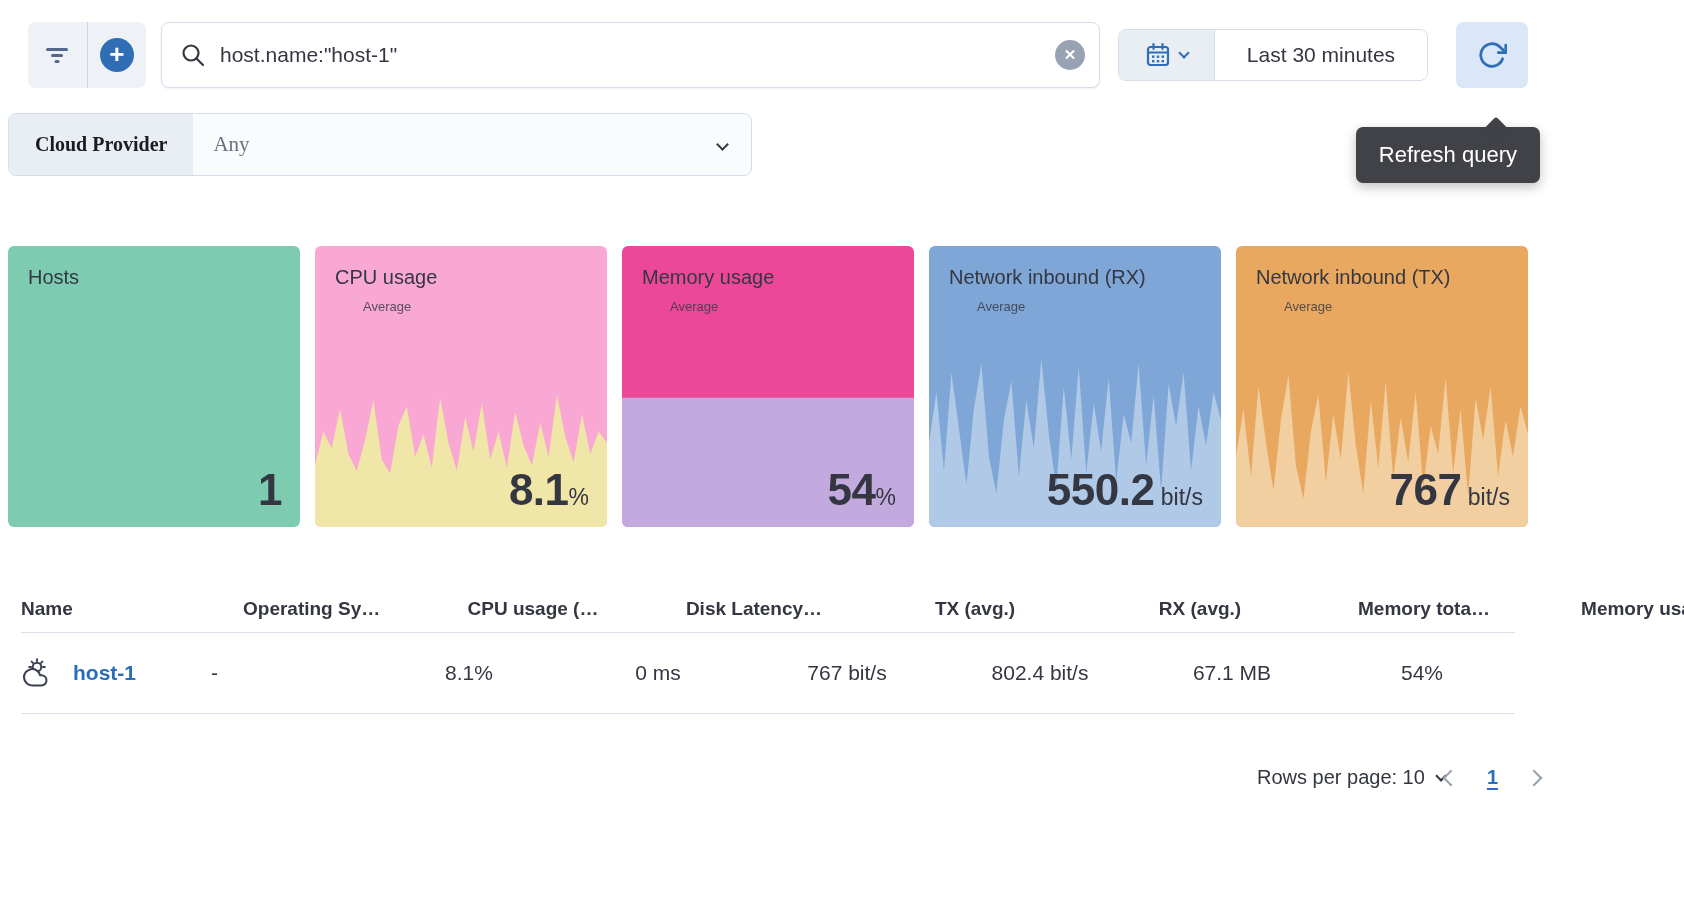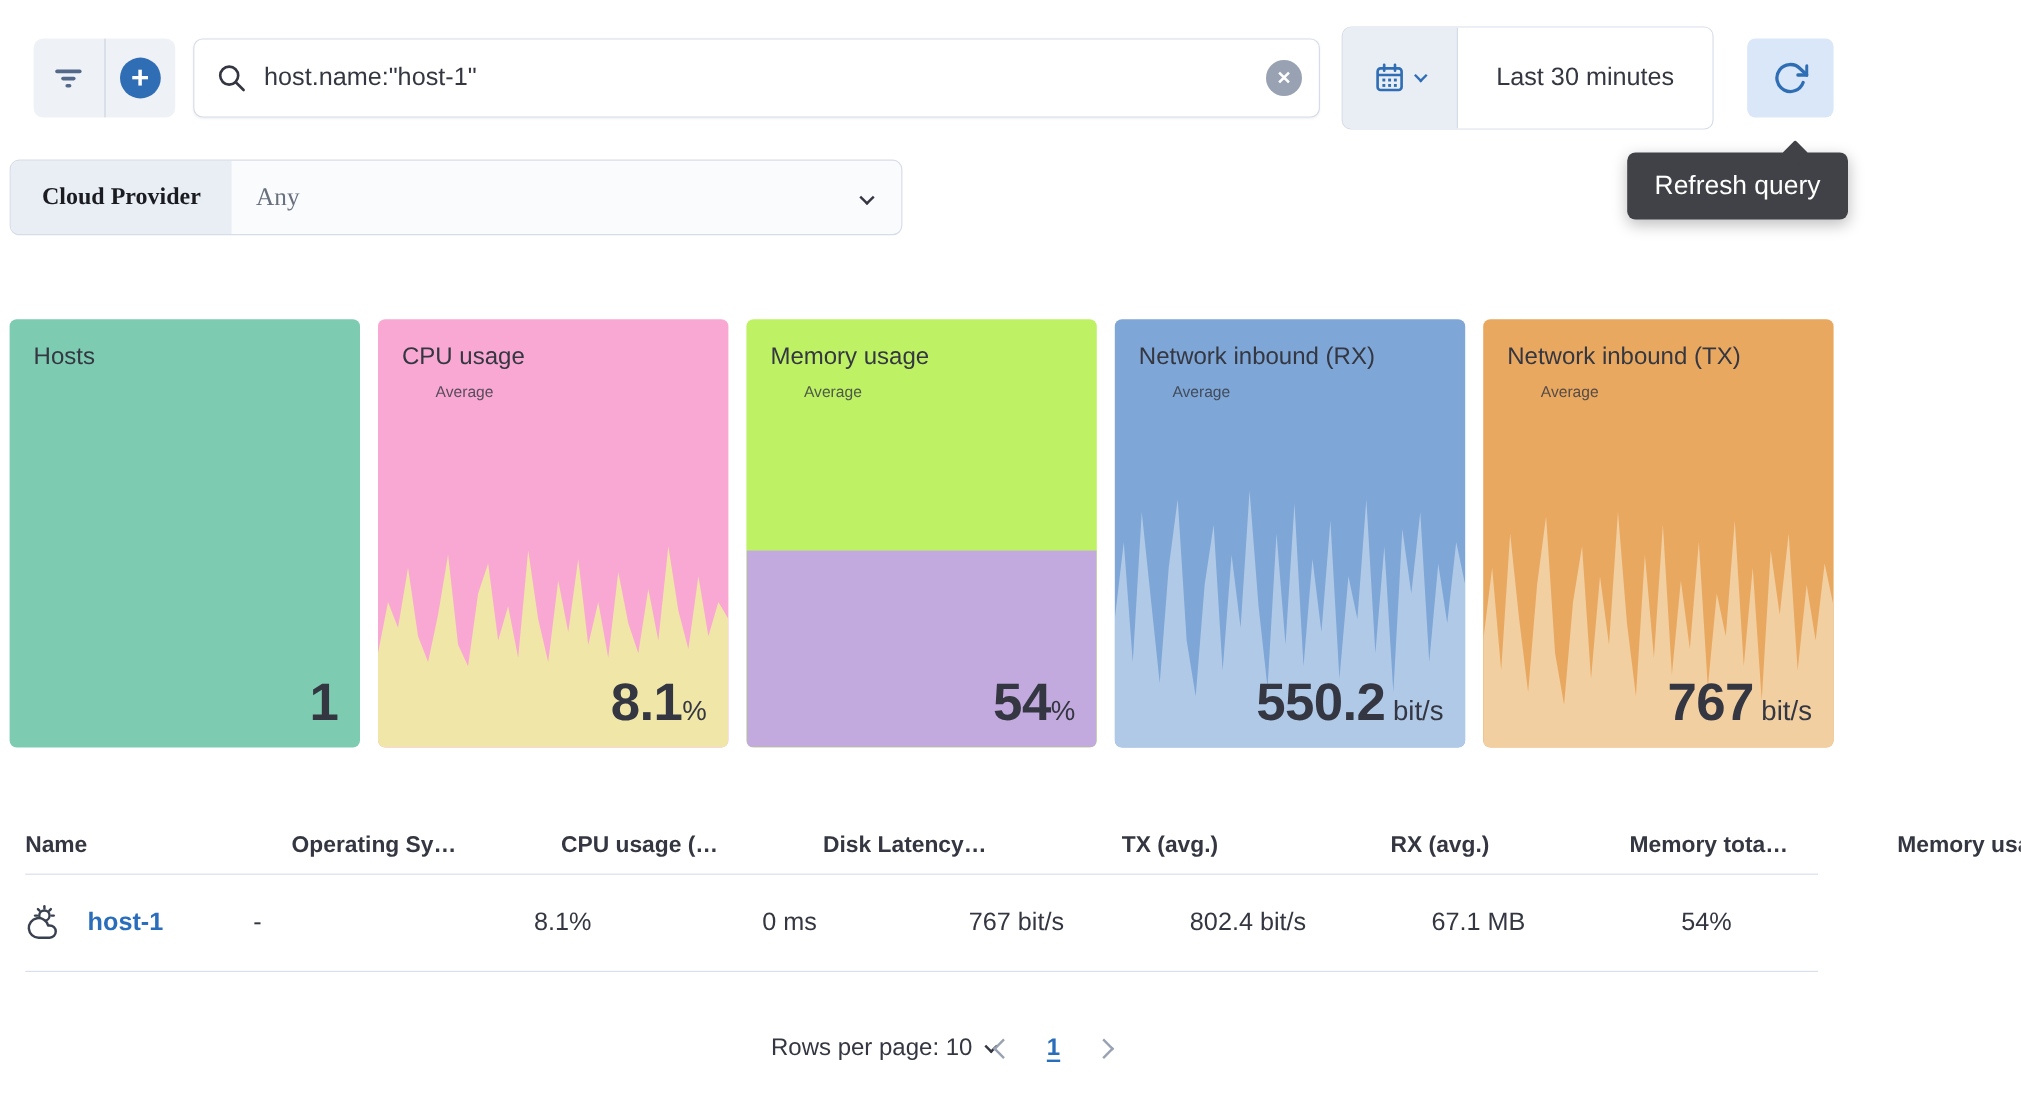--- a/index.html
+++ b/index.html
@@ -8,21 +8,21 @@
 
   
   .topbar { display:flex; align-items:center; padding:22px 156px 0 28px; gap:0; }
   .filter-group { display:flex; height:66px; width:118px; background:#eef1f6; border-radius:8px; overflow:hidden; flex:none; }
   .filter-group .seg { flex:1; display:flex; align-items:center; justify-content:center; background:transparent; border:none; cursor:pointer; }
   .filter-group .seg:first-child { border-right:1px solid #cdd4e0; }
   .plus-circle { width:34px; height:34px; border-radius:50%; background:#2f6eb5; color:#fff; display:flex; align-items:center; justify-content:center; font-size:26px; font-weight:700; line-height:1; padding-bottom:2px; }
   .searchbox { flex:1; height:66px; margin-left:15px; background:#fff; border:1px solid #d6dce8; border-radius:8px; display:flex; align-items:center; padding:0 14px 0 18px; box-shadow:0 1px 2px rgba(152,162,179,.15); }
   .searchbox input { flex:1; border:none; outline:none; font-size:21px; color:#343741; font-family:inherit; margin-left:14px; background:transparent; }
   .clear-btn { width:30px; height:30px; border-radius:50%; background:#98a2b3; color:#fff; border:none; font-size:15px; font-weight:700; display:flex; align-items:center; justify-content:center; cursor:pointer; flex:none; }
-  .dategroup { display:flex; height:86px; width:310px; margin-left:18px; border:1px solid #d6dce8; border-radius:8px; overflow:hidden; flex:none; background:#fff; }
+  .dategroup { display:flex; height:52px; width:310px; margin-left:18px; border:1px solid #d6dce8; border-radius:8px; overflow:hidden; flex:none; background:#fff; }
   .cal-seg { width:96px; background:#e9edf4; border:none; border-right:1px solid #d6dce8; display:flex; align-items:center; justify-content:center; gap:9px; cursor:pointer; }
   .range-btn { flex:1; background:#fff; border:none; font-size:21px; color:#343741; font-family:inherit; cursor:pointer; }
   .refresh-btn { width:72px; height:66px; margin-left:28px; background:#d9e7f8; border:none; border-radius:7px; display:flex; align-items:center; justify-content:center; cursor:pointer; flex:none; }
 
   .chev { display:inline-block; width:9px; height:9px; border-right:2.2px solid #343741; border-bottom:2.2px solid #343741; transform:rotate(45deg); }
   .chev.blue { border-color:#2f6eb5; margin-top:-4px; }
   .chev.small { width:8px; height:8px; }
 
   
   .tooltip { position:absolute; top:127px; right:144px; height:56px; background:#404247; color:#fff; border-radius:7px; display:flex; align-items:center; padding:0 23px; font-size:22px; box-shadow:0 4px 12px rgba(0,0,0,.25); }
@@ -30,41 +30,41 @@
 
   
   .filterrow { padding:25px 0 0 8px;font-family:Liberation Serif, serif; }
   .cloud-filter { display:flex; align-items:center; width:744px; height:63px; border:1px solid #d6dce8; border-radius:8px; overflow:hidden; background:#fafbfd; cursor:pointer; }
   .cf-label { background:#e9edf4; height:100%; display:flex; align-items:center; padding:0 26px; font-weight:700; font-size:20px; color:#1a1c21; }
   .cf-value { flex:1; padding:0 20px; font-size:21px; color:#69707d; }
   .cf-chev { margin-right:24px; }
 
   
   .tiles { display:flex; gap:15px; margin:70px 0 0 8px; width:1520px; }
-  .tile { position:relative; width:292px; height:357px; border-radius:6px; overflow:hidden; flex:none; cursor:pointer; }
+  .tile { position:relative; width:292px; height:281px; border-radius:6px; overflow:hidden; flex:none; cursor:pointer; }
   .tile-head { position:relative; z-index:2; padding:20px 20px 0 20px; }
   .t-title { font-size:20px; font-weight:500; color:#343741; }
   .t-sub { font-size:13px; color:rgba(52,55,65,.82); margin-top:10px;margin-left:28px; }
   .t-value { position:absolute; z-index:2; right:18px; bottom:12px; display:flex; align-items:baseline; }
   .t-value .big { font-size:44px; font-weight:700; letter-spacing:-.5px; color:#343741; }
   .t-value .unit { font-size:23px; font-weight:500; color:#343741; white-space:pre; }
   .spark { position:absolute; inset:0; z-index:1; }
 
   
   .htable { margin:58px 21px 0 21px; width:1494px; }
   .hrow { display:grid; grid-template-columns:190px 160px 196px 182px 196px 190px 194px 186px; align-items:center; }
   .hrow.head { height:48px; border-bottom:1px solid #d9dfeb; font-weight:700; font-size:19px;gap:32px; }
   .hrow.data { height:81px; border-bottom:1px solid #d9dfeb; font-size:21px; }
   .hcell { white-space:nowrap; overflow:hidden; }
   .hcell.right { text-align:center; }
   .name-cell { display:flex; align-items:center; gap:18px; }
   .host-link { color:#2a6ebb; font-weight:600; font-size:21px; text-decoration:none; cursor:pointer; }
 
   
-  .tfooter { display:flex; align-items:center; justify-content:center; padding:52px 144px 0 28px; }
+  .tfooter { display:flex; align-items:center; justify-content:flex-end; padding:52px 144px 0 28px; }
   .rpp-btn { display:flex; align-items:center; gap:12px; background:none; border:none; font-family:inherit; font-size:20px; font-weight:500; color:#343741; cursor:pointer; }
   .pagination { display:flex; align-items:center; gap:30px; }
   .pg-chev { display:inline-block; width:12px; height:12px; border-right:2.6px solid #98a2b3; border-bottom:2.6px solid #98a2b3; cursor:pointer; }
   .pg-chev.left { transform:rotate(135deg); }
   .pg-chev.right { transform:rotate(-45deg); }
   .pg-num { color:#2a6ebb; font-size:20px; font-weight:700; text-decoration:underline; text-underline-offset:4px; cursor:pointer; }
 </style>
 </head>
 <body>
 
@@ -154,21 +154,21 @@
         </div>
       <div class="tile-head">
           <div class="t-title">CPU usage</div>
           <div class="t-sub">Average</div>
         </div>
       <div class="t-value">
           <span class="big">8.1</span>
           <span class="unit">%</span>
         </div>
     </div>
-    <div class="tile" style="background: #bef264;">
+    <div class="tile" style="background: #ec4899;">
       <div class="spark">
           <svg viewBox="0 0 100 100" preserveAspectRatio="none" style="position:absolute;inset:0;width:100%;height:100%">
             <polygon points="0,100 0.00,54 100.00,54 100,100" fill="#c3aade"></polygon>
           </svg>
         </div>
       <div class="tile-head">
           <div class="t-title">Memory usage</div>
           <div class="t-sub">Average</div>
         </div>
       <div class="t-value">

